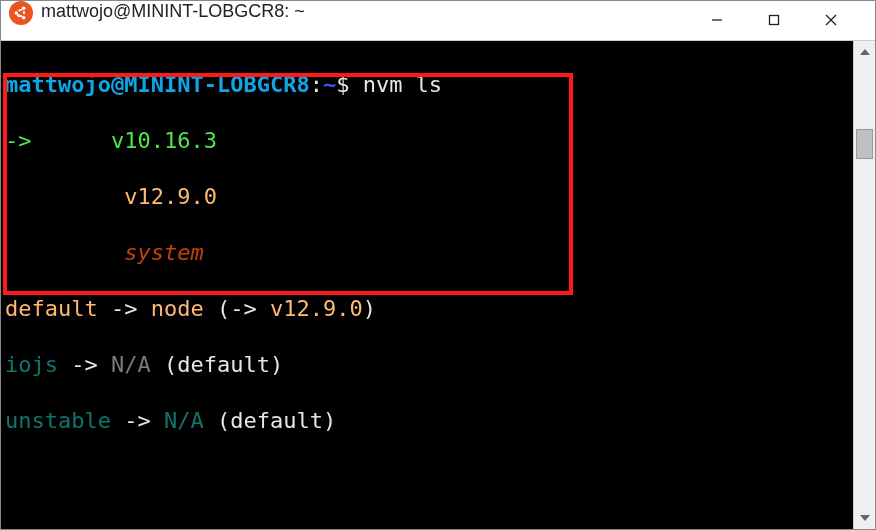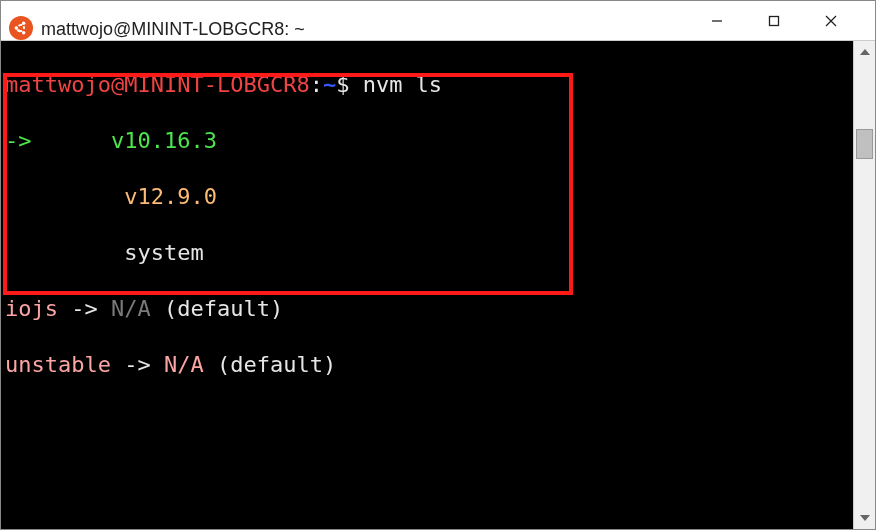--- a/index.html
+++ b/index.html
@@ -7,21 +7,21 @@
     width: 876px;
     height: 530px;
     background: #fff;
     font-family: "Segoe UI", sans-serif;
     overflow: hidden;
     border: 1px solid #888;
   }
   .titlebar {
     height: 40px;
     display: flex;
-    align-items: flex-end;
+    align-items: flex-start;
     padding: 0 16px 0 8px;
     background: #fff;
     border-bottom: 1px solid #ccc;
   }
   .ubuntu-icon {
     width: 24px;
     height: 24px;
     border-radius: 50%;
     background: #E95420;
     margin-right: 8px;
@@ -88,25 +88,25 @@
   .scroll-thumb {
     position: absolute;
     top: 88px;
     left: 2px;
     right: 2px;
     height: 30px;
     background: #c0c0c0;
     border: 1px solid #999;
   }
   .c-green  { color: #4CE64C; }
-  .c-bgreen { color: #ef4444; font-weight: normal; }
+  .c-bgreen { color: #0ea5e9; font-weight: bold; }
   .c-blue   { color: #fdba74; }
   .c-bblue  { color: #3a56ff; font-weight: bold; }
-  .c-yellow { color: #e5e5e5; }
-  .c-red    { color: #fca5a5; }
+  .c-yellow { color: #c2410c; font-style: italic; }
+  .c-red    { color: #0f766e; }
   .c-white  { color: #E6E6E6; }
   .c-grey   { color: #7a7a7a; }
   .highlight-box {
     position: absolute;
     left: 2px;
     top: 32px;
     width: 570px;
     height: 222px;
     border: 4px solid #ff1a1a;
     pointer-events: none;
@@ -147,20 +147,21 @@
     </div>
   </div>
 </div>
 
 <div class="terminal-wrap">
   <div class="terminal">
 <span class="line"><span class="c-bgreen">mattwojo@MININT-LOBGCR8</span><span class="c-white">:</span><span class="c-bblue">~</span><span class="c-white">$</span><span class="c-white"> </span><span class="c-white">nvm ls</span></span>
 <span class="line"><span class="c-green">-&gt;</span><span>      </span><span class="c-green">v10.16.3</span></span>
 <span class="line"><span>         </span><span class="c-blue">v12.9.0</span></span>
 <span class="line"><span>         </span><span class="c-yellow">system</span></span>
+<span class="line"><span class="c-blue">default</span><span class="c-white"> </span><span class="c-white">-&gt;</span><span class="c-white"> </span><span class="c-blue">node</span><span class="c-white"> </span><span class="c-white">(</span><span class="c-white">-&gt;</span><span class="c-white"> </span><span class="c-blue">v12.9.0</span><span class="c-white">)</span></span>
 <span class="line"><span class="c-red">iojs</span><span class="c-white"> </span><span class="c-white">-&gt;</span><span class="c-white"> </span><span class="c-grey">N/A</span><span class="c-white"> </span><span class="c-white">(default)</span></span>
 <span class="line"><span class="c-red">unstable</span><span class="c-white"> </span><span class="c-white">-&gt;</span><span class="c-white"> </span><span class="c-red">N/A</span><span class="c-white"> </span><span class="c-white">(default)</span></span>
 
 
 
 
 
 
     <div class="highlight-box"></div>
   </div>

